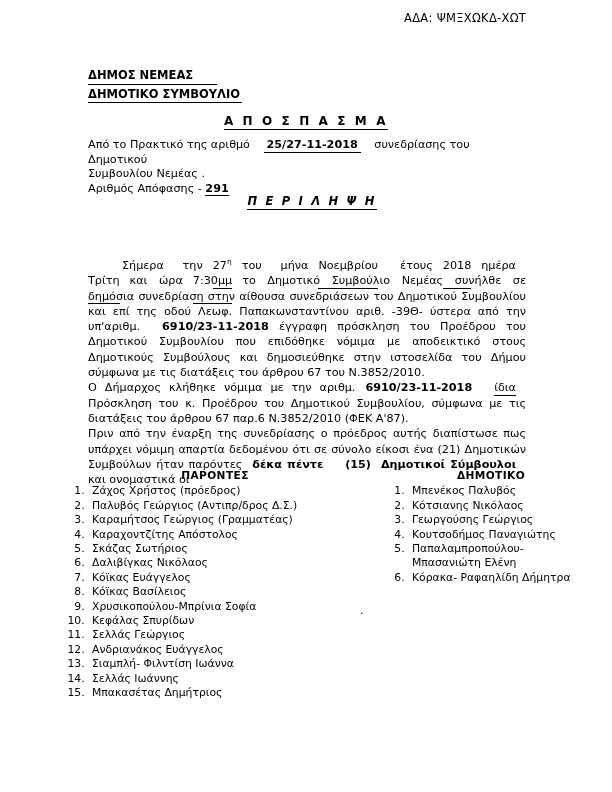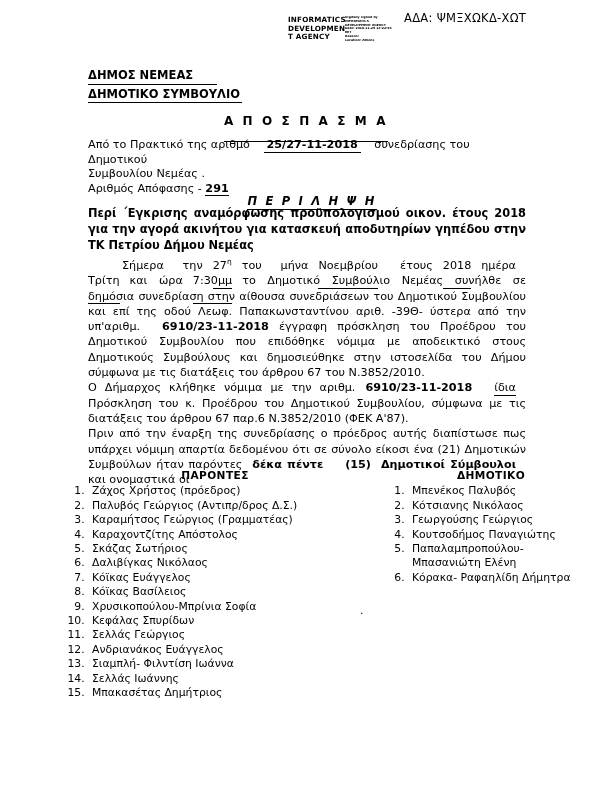--- a/index.html
+++ b/index.html
@@ -87,21 +87,21 @@
     left: 0;
     top: 110px;
     width: 612px;
     text-align: center;
   }
   .apospasma span {
     font-size: 12px;
     font-weight: bold;
     letter-spacing: 2.6px;
     border-bottom: 1.5px solid #000;
-    padding-bottom: 13px;
+    padding-bottom: 1px;
   }
 
   .from-proto {
     position: absolute;
     left: 88px;
     top: 138px;
     width: 440px;
     font-size: 11.2px;
     line-height: 14.6px;
   }
@@ -193,34 +193,20 @@
     left: 360px;
     top: 604px;
     font-size: 11px;
   }
 </style>
 </head>
 <body>
 
 <div class="page">
 
-  <div class="sig-stamp">
-    <div class="sig-left">INFORMATICS
-DEVELOPMEN
-T AGENCY</div>
-    <div class="sig-right">
-      <div>Digitally signed by</div>
-      <div>INFORMATICS</div>
-      <div>DEVELOPMENT AGENCY</div>
-      <div>Date: 2018.11.29 13:22:46</div>
-      <div>EET</div>
-      <div>Reason:</div>
-      <div>Location: Athens</div>
-    </div>
-  </div>
 
   <div class="ada">ΑΔΑ: ΨΜΞΧΩΚΔ-ΧΩΤ</div>
 
   <div class="muni">
     <div><span class="l1">ΔΗΜΟΣ   ΝΕΜΕΑΣ</span></div>
     <div><span class="l2">ΔΗΜΟΤΙΚΟ   ΣΥΜΒΟΥΛΙΟ</span></div>
   </div>
 
   <div class="apospasma">
     <span>Α Π Ο Σ Π Α Σ Μ Α</span>
@@ -230,21 +216,20 @@
     <span>Από το Πρακτικό της αριθμό</span>
     <span class="sp"></span><span class="num">25/27-11-2018</span><span class="sp"></span>
     <span>συνεδρίασης του Δημοτικού</span><br>
     <span>Συμβουλίου Νεμέας .</span><br>
     <span>Αριθμός  Απόφασης - </span><span class="decision-no">291</span>
   </div>
 
   <div class="perilipsi-title">
     <span>Π Ε Ρ Ι Λ Η Ψ Η</span>
   </div>
-  <div class="perilipsi-body">Περί ΄Εγκρισης αναμόρφωσης προϋπολογισμού οικον. έτους 2018 για την αγορά ακινήτου   για κατασκευή αποδυτηρίων γηπέδου στην ΤΚ Πετρίου Δήμου Νεμέας</div>
 
   <div class="body-text">
     <p class="indent">
       <span>Σήμερα   την</span><span class="sp"></span><span class="bu"><span>27</span><sup>η</sup></span><span class="sp"></span><span>του μήνα</span><span class="sp"></span><span class="bu">Νοεμβρίου</span><span class="sp-wide"></span><span>έτους</span><span class="sp"></span><span class="bu">2018</span><span class="sp"></span><span>ημέρα</span><span class="sp"></span><span class="bu">Τρίτη</span><span class="sp"></span><span>και   ώρα</span><span class="sp"></span><span class="bu">7:30μμ</span><span class="sp"></span><span>το Δημοτικό Συμβούλιο Νεμέας  συνήλθε σε δημόσια  συνεδρίαση στην αίθουσα συνεδριάσεων του Δημοτικού Συμβουλίου και επί της οδού Λεωφ. Παπακωνσταντίνου αριθ. -39Θ-   ύστερα από την υπ'αριθμ.</span><span class="sp-wide"></span><span class="b">6910/23-11-2018</span><span class="sp"></span><span>έγγραφη πρόσκληση του Προέδρου του Δημοτικού Συμβουλίου   που επιδόθηκε νόμιμα με αποδεικτικό  στους Δημοτικούς Συμβούλους  και δημοσιεύθηκε στην ιστοσελίδα του Δήμου σύμφωνα με τις διατάξεις του άρθρου 67 του Ν.3852/2010.</span>
     </p>
     <p>
       <span>Ο Δήμαρχος κλήθηκε νόμιμα με την αριθμ.</span><span class="sp"></span><span class="b">6910/23-11-2018</span><span class="sp-wide"></span><span class="u">ίδια</span><span class="sp"></span><span>Πρόσκληση του κ.  Προέδρου του Δημοτικού Συμβουλίου, σύμφωνα   με τις διατάξεις του άρθρου 67 παρ.6 Ν.3852/2010 (ΦΕΚ Α'87).</span>
     </p>
     <p>
       <span>Πριν από την έναρξη της συνεδρίασης ο πρόεδρος αυτής διαπίστωσε   πως υπάρχει νόμιμη απαρτία δεδομένου ότι σε σύνολο είκοσι ένα     (21) Δημοτικών Συμβούλων  ήταν  παρόντες</span><span class="sp"></span><span class="b">δέκα  πέντε</span><span class="sp-wide"></span><span class="b">(15)</span><span class="sp"></span><span class="b">Δημοτικοί  Σύμβουλοι</span><span class="sp"></span><span>και ονομαστικά οι</span>

